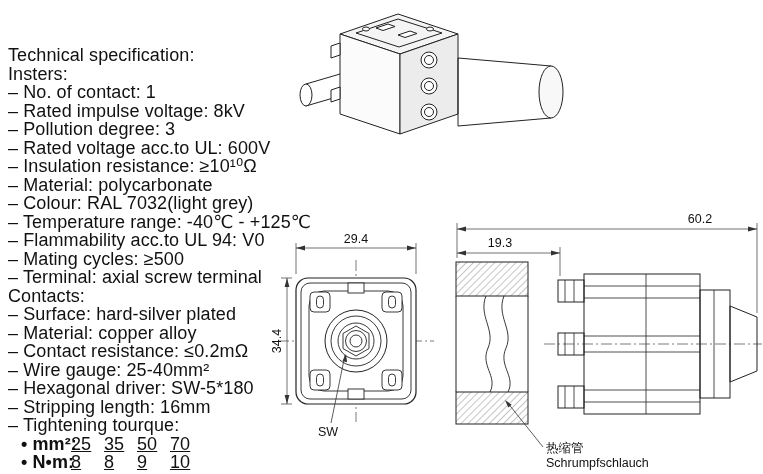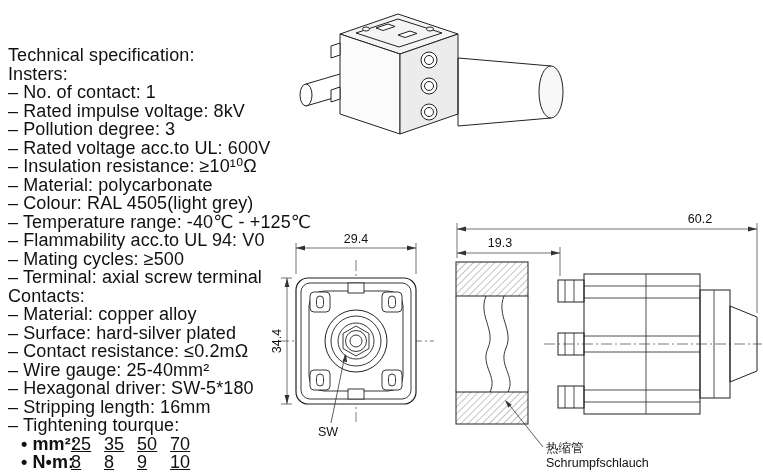--- a/index.html
+++ b/index.html
@@ -28,28 +28,28 @@
 
   <div class="spec">
     <div class="spec-line">Technical specification:</div>
     <div class="spec-line">Insters:</div>
     <div class="spec-line">– No. of contact: 1</div>
     <div class="spec-line">– Rated impulse voltage: 8kV</div>
     <div class="spec-line">– Pollution degree: 3</div>
     <div class="spec-line">– Rated voltage acc.to UL: 600V</div>
     <div class="spec-line">– Insulation resistance: ≥10¹⁰Ω</div>
     <div class="spec-line">– Material: polycarbonate</div>
-    <div class="spec-line">– Colour: RAL 4505(light grey)</div>
+    <div class="spec-line">– Colour: RAL 7032(light grey)</div>
     <div class="spec-line">– Temperature range: -40℃ - +125℃</div>
     <div class="spec-line">– Flammability acc.to UL 94: V0</div>
     <div class="spec-line">– Mating cycles: ≥500</div>
     <div class="spec-line">– Terminal: axial screw terminal</div>
     <div class="spec-line">Contacts:</div>
+    <div class="spec-line">– Surface: hard-silver plated</div>
     <div class="spec-line">– Material: copper alloy</div>
-    <div class="spec-line">– Surface: hard-silver plated</div>
     <div class="spec-line">– Contact resistance: ≤0.2mΩ</div>
     <div class="spec-line">– Wire gauge: 25-40mm²</div>
     <div class="spec-line">– Hexagonal driver: SW-5*180</div>
     <div class="spec-line">– Stripping length: 16mm</div>
     <div class="spec-line">– Tightening tourque:</div>
     <div class="spec-line"><span class="torque-label">• mm²:</span><span class="torque-val">25</span><span class="torque-val">35</span><span class="torque-val">50</span><span class="torque-val">70</span></div>
     <div class="spec-line"><span class="torque-label">• N•m:</span><span class="torque-val">8</span><span class="torque-val">8</span><span class="torque-val">9</span><span class="torque-val">10</span></div>
   </div>
 
   <svg class="drawing" width="763" height="474" viewBox="0 0 763 474">

